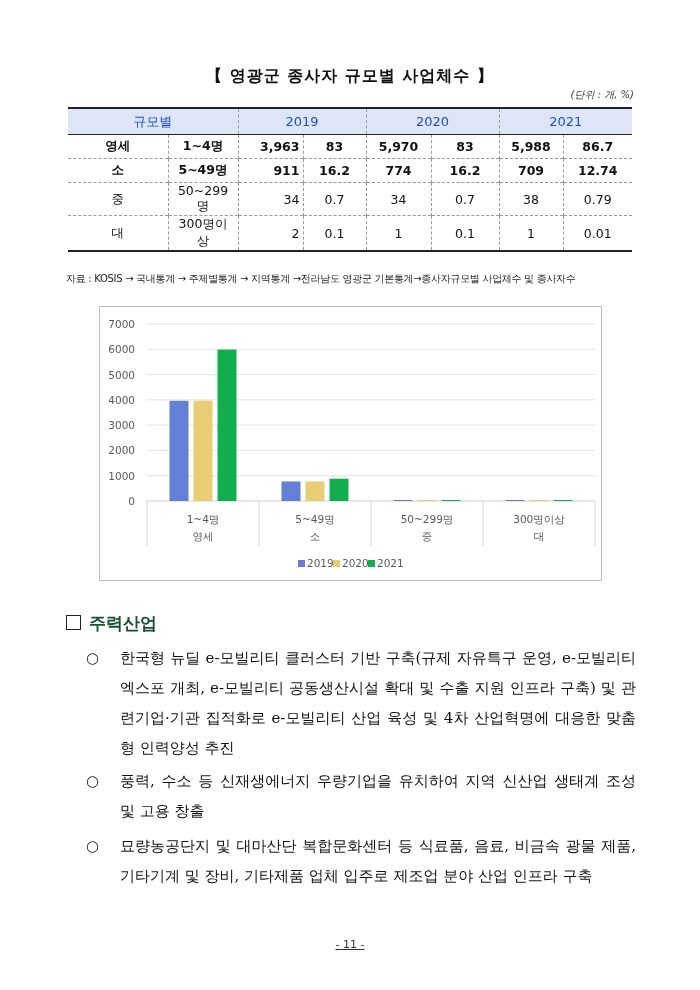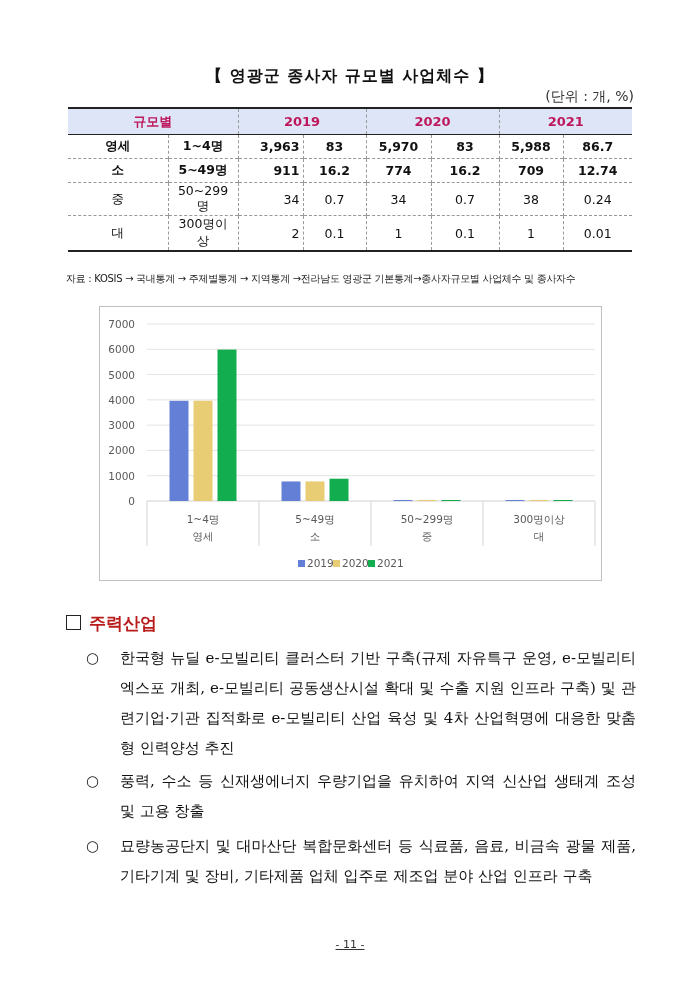--- a/index.html
+++ b/index.html
@@ -1,37 +1,37 @@
 <!DOCTYPE html>
 <html><head>
 <meta charset="utf-8">
 <style>
   html, body { margin:0; padding:0; background:#ffffff; }
   body { width:700px; height:990px; position:relative; overflow:hidden;
          font-family:"DejaVu Sans","Liberation Sans",sans-serif; color:#111; }
   .title { position:absolute; left:0; width:700px; top:66px; text-align:center;
            font-size:16px; font-weight:bold; letter-spacing:1px; color:#111; }
-  .unit { position:absolute; right:66px; top:88px; font-size:14px; color:#333; }
+  .unit { position:absolute; right:66px; top:88px; font-size:10px; color:#333;font-style:italic; }
   table.stats { position:absolute; left:68px; top:107px; width:564px;
                 border-collapse:collapse; font-size:12.5px; }
   table.stats td { height:23px; border-top:1px dashed #999; text-align:center; padding:0 4px; }
-  table.stats tr.hdr td { background:#dde5f6; border-top:2px solid #222; border-bottom:1.5px solid #222; height:25px; font-size:13px; color:#be185d;font-weight:bold; }
+  table.stats tr.hdr td { background:#dde5f6; border-top:2px solid #222; border-bottom:1.5px solid #222; height:25px; font-size:13px; color:#1d4ed8; }
   table.stats td.vl { border-left:1px dashed #999; }
   table.stats td.num { text-align:right; padding-right:3px; }
   table.stats td.pct { text-align:center; }
   table.stats tr.first td { border-top:none; }
   table.stats tr.last td { border-bottom:2px solid #222; }
   table.stats tr.bold td { font-weight:bold; }
   .source { position:absolute; left:66px; top:272px; font-size:10px; color:#222; letter-spacing:-0.3px; }
 
   .chart { position:absolute; left:99px; top:306px; width:501px; height:273px;
            border:1px solid #bfbfbf; background:#fff; }
   .chart svg { position:absolute; left:0; top:0; }
 
-  .section { position:absolute; left:66px; top:612px; font-size:17px; font-weight:bold; color:#b91c1c; }
+  .section { position:absolute; left:66px; top:612px; font-size:17px; font-weight:bold; color:#14532d; }
   .section .box { display:inline-block; width:13px; height:13px; border:1.3px solid #222; margin-right:8px; vertical-align:-1px; }
   .bullet { position:absolute; left:86px; width:550px; font-family:"DejaVu Serif","Liberation Serif",serif;
             font-size:15px; line-height:30px; color:#111; text-align:justify; }
   .bullet .mark { position:absolute; left:0; top:0; }
   .bullet .txt { display:block; margin-left:34px; }
   .page { position:absolute; left:0; width:700px; top:938px; text-align:center; font-size:11px; color:#333;text-decoration:underline; }
 </style>
 </head>
 <body>
 
@@ -77,21 +77,21 @@
     <td class="vl pct">12.74</td>
   </tr>
   <tr>
     <td>중</td>
     <td class="vl">50~299명</td>
     <td class="vl num">34</td>
     <td class="vl pct">0.7</td>
     <td class="vl">34</td>
     <td class="vl pct">0.7</td>
     <td class="vl">38</td>
-    <td class="vl pct">0.24</td>
+    <td class="vl pct">0.79</td>
   </tr>
   <tr class="last">
     <td>대</td>
     <td class="vl">300명이상</td>
     <td class="vl num">2</td>
     <td class="vl pct">0.1</td>
     <td class="vl">1</td>
     <td class="vl pct">0.1</td>
     <td class="vl">1</td>
     <td class="vl pct">0.01</td>

